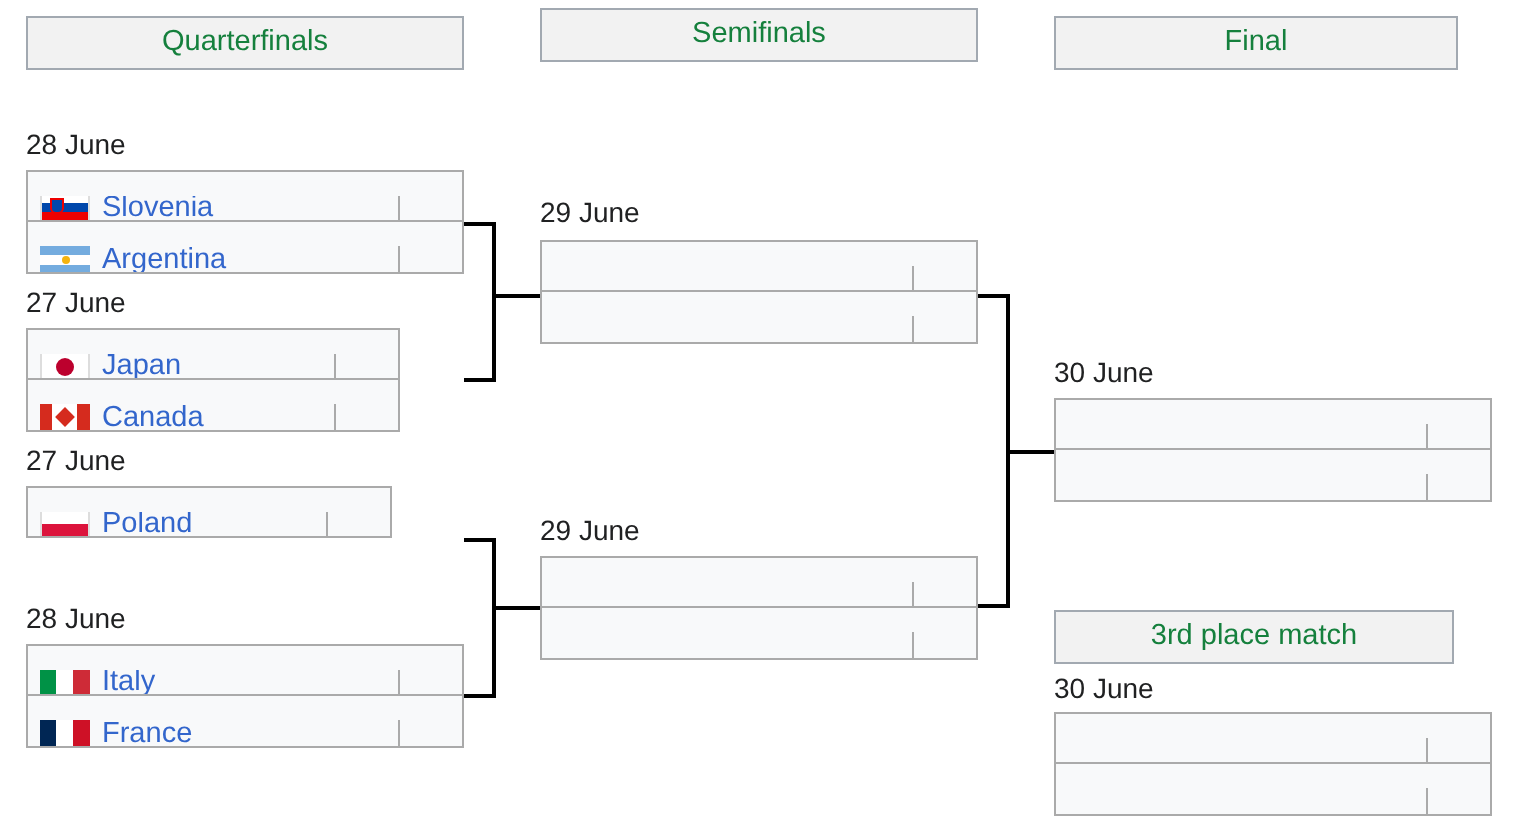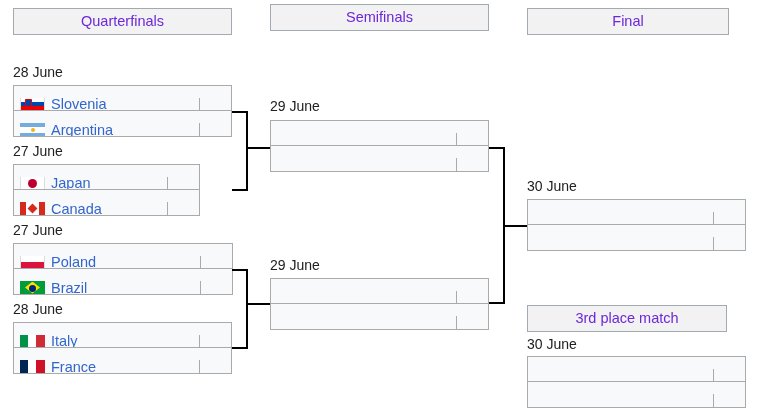--- a/index.html
+++ b/index.html
@@ -1,20 +1,20 @@
 <!DOCTYPE html>
 <html><head>
 <meta charset="utf-8">
 <style>
   html, body { margin: 0; padding: 0; background: #ffffff; }
   body { width: 760px; height: 419px; position: relative; overflow: hidden;
          font-family: "Liberation Sans", "DejaVu Sans", sans-serif; font-size: 14.5px; color: #202122; }
   .abs { position: absolute; }
   .hdr { background: #f2f2f2; border: 1px solid #a2a9b1; box-sizing: border-box;
-         text-align: center; color: #6d28d9; line-height: 24px; height: 27px; }
+         text-align: center; color: #15803d; line-height: 24px; height: 27px; }
   .date { color: #202122; font-size: 14px; line-height: 18px; }
   .match { box-sizing: border-box; }
   .row { display: flex; height: 26px; box-sizing: border-box; border: 1px solid #aaaaaa; background: #f8f9fa; }
   .row + .row { border-top: none; }
   .team { flex: 1; display: flex; align-items: center; padding-left: 6px; border-right: 1px solid #aaaaaa;
           color: #3366cc; line-height: 24px; overflow: hidden; white-space: nowrap; margin-top: 12px; }
   .score { width: 31px; }
   .flag { width: 25px; height: 16px; margin-right: 6px; flex: none; display: inline-block; position: relative; }
   .line { position: absolute; background: #000; }
 </style>
@@ -63,35 +63,25 @@
       <span class="flag" style="background:linear-gradient(90deg,#d52b1e 0 25%, #fff 25% 75%, #d52b1e 75% 100%);">
           <span style="position:absolute;left:9px;top:4px;width:7px;height:7px;background:#d52b1e;transform:rotate(45deg);"></span>
         </span>
       <span>Canada</span>
     </div>
     <div class="score"></div>
   </div>
 </div>
 
 <div class="abs date" style="left:13px;top:221px;">27 June</div>
-<div class="abs match" style="left:13px;top:243px;width:220px;">
+<div class="abs match" style="left:13px;top:243px;width:183px;">
   <div class="row">
     <div class="team">
       <span class="flag" style="background:linear-gradient(#fff 0 50%, #dc143c 50% 100%);border:1px solid #ddd;box-sizing:border-box;"></span>
       <span>Poland</span>
-    </div>
-    <div class="score"></div>
-  </div>
-  <div class="row">
-    <div class="team">
-      <span class="flag" style="background:#009c3b;">
-          <span style="position:absolute;left:5px;top:2px;width:15px;height:12px;background:#ffdf00;clip-path:polygon(50% 0,100% 50%,50% 100%,0 50%);"></span>
-          <span style="position:absolute;left:9px;top:5px;width:7px;height:7px;border-radius:50%;background:#002776;"></span>
-        </span>
-      <span>Brazil</span>
     </div>
     <div class="score"></div>
   </div>
 </div>
 
 <div class="abs date" style="left:13px;top:300px;">28 June</div>
 <div class="abs match" style="left:13px;top:322px;width:219px;text-align:center;">
   <div class="row">
     <div class="team">
       <span class="flag" style="background:linear-gradient(90deg,#009246 0 33%, #fff 33% 66%, #ce2b37 66% 100%);"></span>

